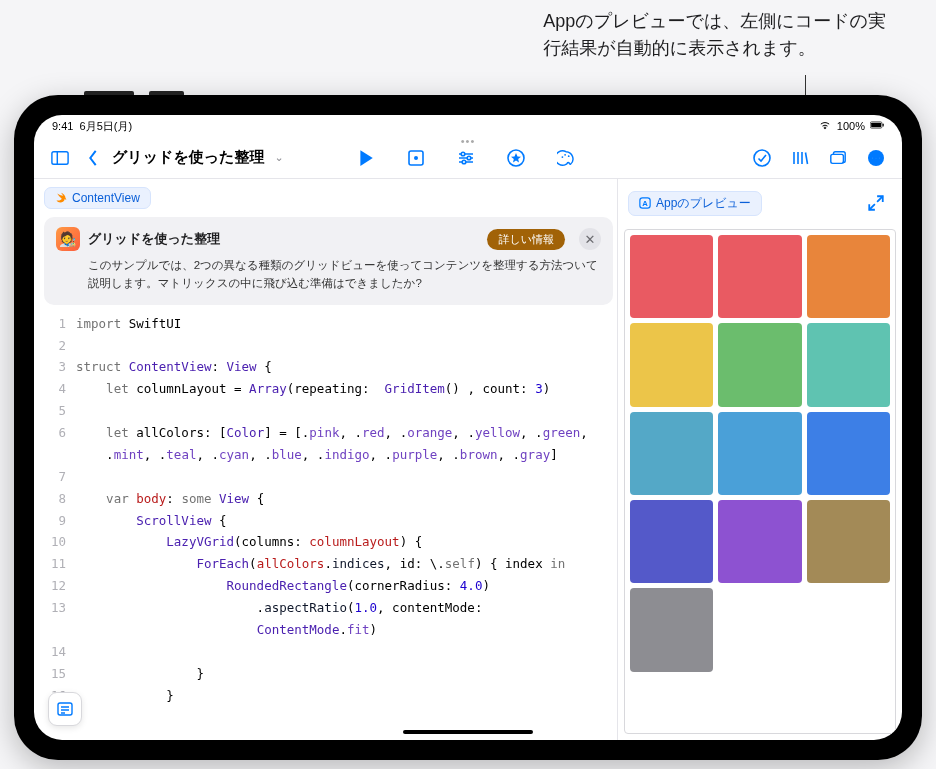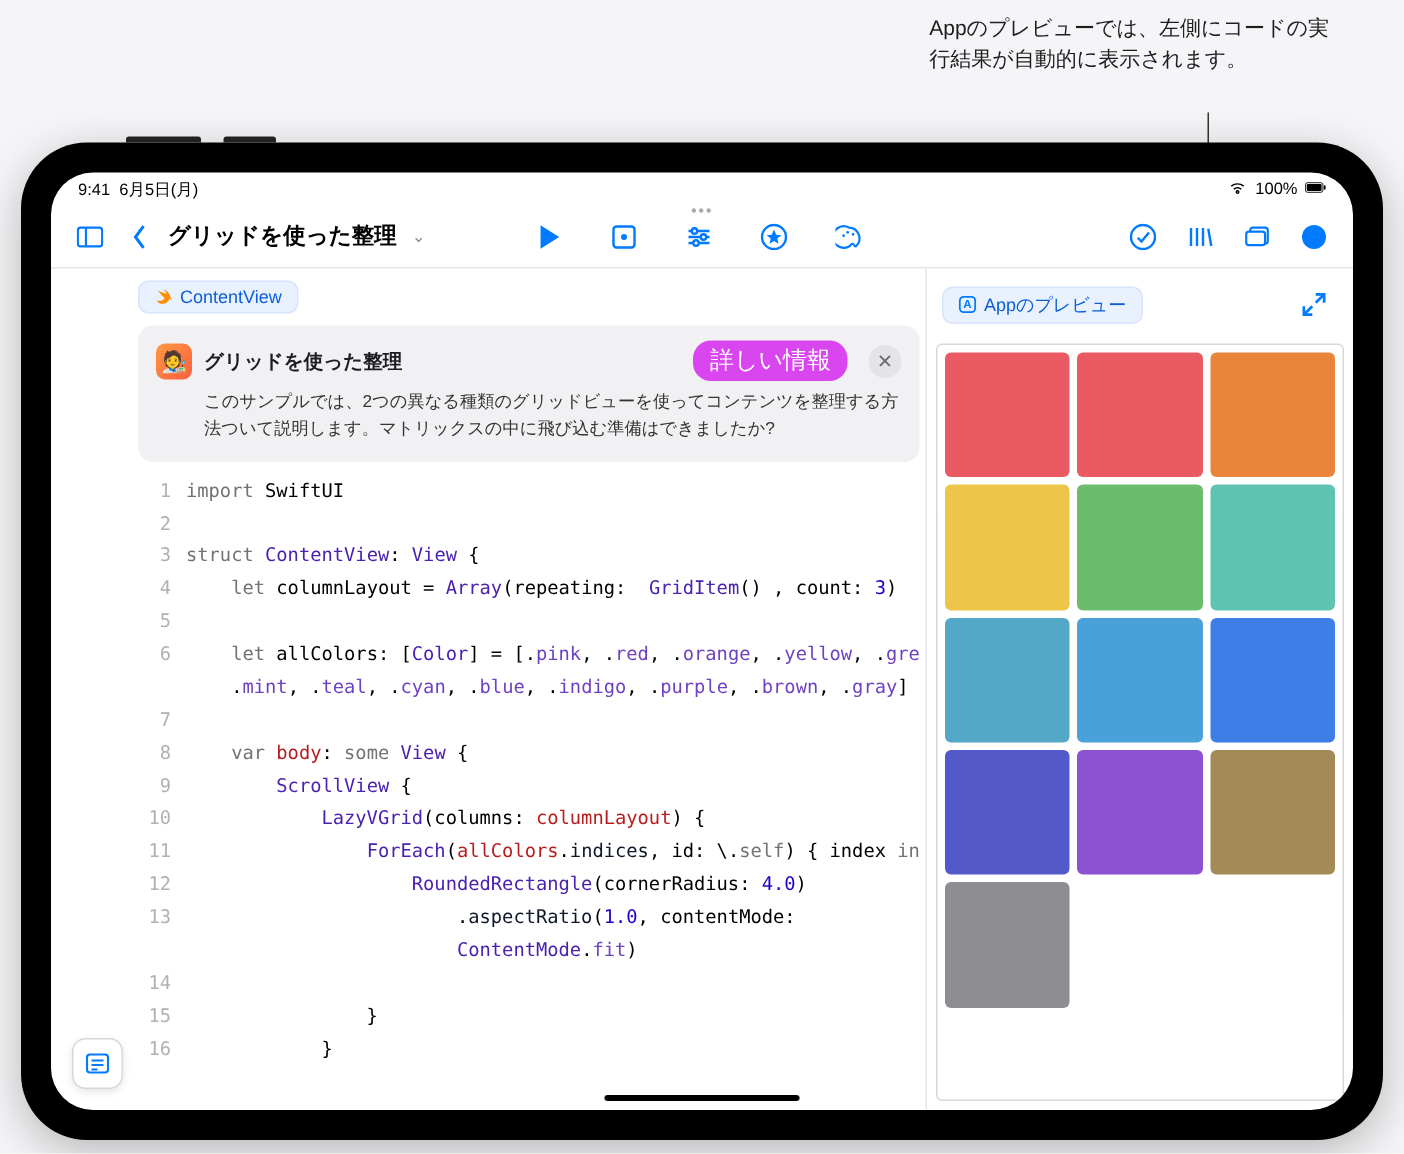--- a/index.html
+++ b/index.html
@@ -5,21 +5,21 @@
   * { box-sizing: border-box; margin: 0; padding: 0; }
   body {
     font-family: -apple-system, "Hiragino Sans", "Helvetica Neue", sans-serif;
     background: #f5f5f7;
     width: 936px;
     height: 769px;
     position: relative;
     overflow: hidden;
   }
   .annotation-area { position: absolute; top: 8px; left: 0; width: 100%; text-align: right; padding-right: 50px; }
-  .annotation-text { font-size: 14px; color: #1d1d1f; line-height: 1.5; display: inline-block; text-align: left; }
+  .annotation-text { font-size: 18px; color: #1d1d1f; line-height: 1.5; display: inline-block; text-align: left; }
   .annotation-line { position: absolute; top: 75px; right: 130px; width: 1px; height: 180px; background: #333; }
 
   .ipad-frame {
     position: absolute;
     top: 95px; left: 14px;
     width: 908px; height: 665px;
     background: #000;
     border-radius: 44px;
     padding: 20px;
     box-shadow: 0 8px 30px rgba(0,0,0,0.25);
@@ -46,38 +46,38 @@
     height: 42px; display:flex; align-items:center; padding: 0 10px;
     border-bottom: 1px solid #e5e5ea; gap: 6px;
   }
   .tb-btn { width:32px; height:32px; display:flex; align-items:center; justify-content:center; border-radius:6px; color:#007aff; cursor:pointer; }
   .tb-btn svg { width:18px; height:18px; stroke:#007aff; fill:none; stroke-width:1.6; }
   .toolbar-title { font-size:15px; font-weight:600; color:#000; margin: 0 2px;}
   .title-chevron { color:#8e8e93; font-size:11px; margin-left:2px;}
   .tb-spacer { flex:1; }
   .tb-group-center { display:flex; gap:18px; align-items:center; margin-left:60px;}
 
-  .content-area { flex:1; display:flex; overflow:hidden;padding-left:48px; }
+  .content-area { flex:1; display:flex; overflow:hidden; }
   .editor-pane { flex: 1 1 auto; min-width:0; display:flex; flex-direction:column; padding:8px 4px 0 10px; }
   .breadcrumb-pill {
     display:inline-flex; align-items:center; gap:5px;
     background:#eaf1fe; border:1px solid #d6e4fd; color:#0a5fd8;
     font-size:12px; padding:3px 10px; border-radius:7px;
     width:fit-content; margin-bottom:8px;
   }
   .breadcrumb-pill svg{width:12px;height:12px;fill:#ff8c00;}
 
   .info-banner {
     background:#f1f1f4; border-radius:10px; padding:10px 12px 12px 12px;
     position:relative; margin-bottom:8px;
   }
   .banner-head { display:flex; align-items:center; gap:8px; margin-bottom:6px;}
   .banner-icon { width:24px;height:24px;border-radius:6px;background:linear-gradient(135deg,#ff9a44,#fc5d3d);display:flex;align-items:center;justify-content:center;font-size:14px;}
   .banner-title { font-size:13px; font-weight:700; color:#1d1d1f; flex:1;}
-  .banner-more-btn { background:#d946ef;color:#fff;border:none;border-radius:12px;padding:3px 11px;font-size:16px;font-weight:500;cursor:pointer;}
+  .banner-more-btn { background:#a16207;color:#fff;border:none;border-radius:12px;padding:3px 11px;font-size:11px;font-weight:500;cursor:pointer;}
   .banner-close { width:22px;height:22px;border-radius:11px;background:#e3e3e8;display:flex;align-items:center;justify-content:center;color:#6b6b70;font-size:13px;cursor:pointer;margin-left:6px;}
   .banner-desc { font-size:11.5px; color:#333; line-height:1.55; padding-left:32px;}
 
   .code-scroll { flex:1; overflow:auto; font-family:"SF Mono",Menlo,monospace; font-size:12.5px; line-height:1.75;}
   .code-line { display:flex; }
   .gutter { width:32px; text-align:right; padding-right:10px; color:#b0b0b6; user-select:none; flex-shrink:0;}
   .code-text { white-space:pre; }
   .kw{color:#737373;font-weight:400;} .type{color:#4b21b0;} .num{color:#1c00cf;}
   .ident{color:#b91c1c;} .method{color:#0f172a;margin-top:24px;} .enumcase{color:#6f42c1;}
 

